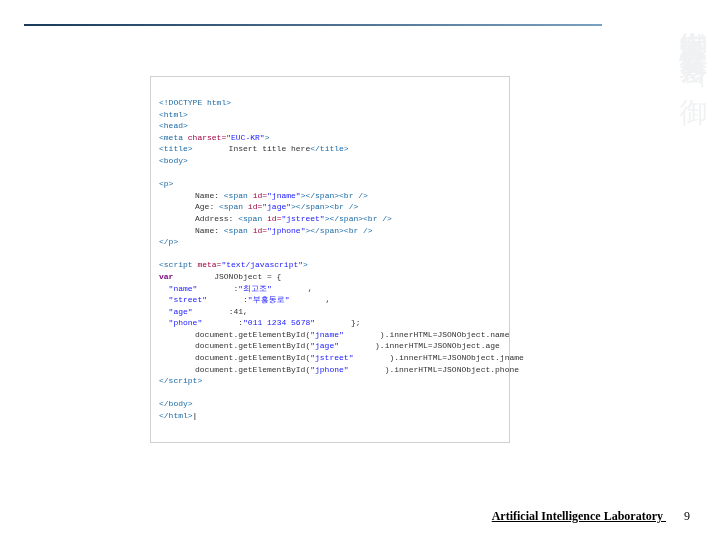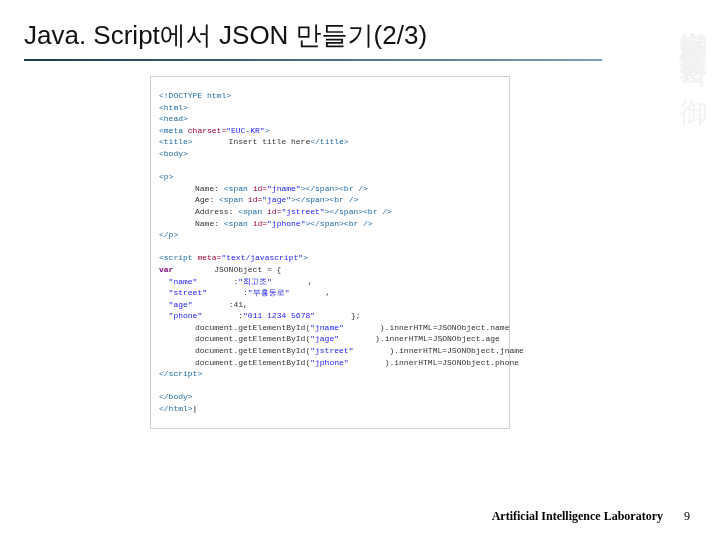--- a/index.html
+++ b/index.html
@@ -56,54 +56,54 @@
   .code-panel {
     position: absolute;
     top: 76px;
     left: 150px;
     width: 360px;
     background: #fff;
     border: 1px solid #d0d0d0;
     font-family: "Consolas", "Courier New", monospace;
     font-size: 8px;
     line-height: 1.45;
-    padding: 13px 8px;
+    padding: 20px 8px;
     color: #444;
   }
   .tag { color: #1a6aa6; }
   .attr { color: #a00040; }
   .str { color: #1a1aff; }
   .text-plain { color: #333; margin-left: 36px; }
   .keyword { color: #7a007a; font-weight: bold; }
   .caret { color: #000; }
   .footer {
     position: absolute;
     bottom: 16px;
     right: 30px;
     font-size: 12px;
     font-family: "Times New Roman", serif;
     font-weight: 700;
     color: #000;
+    text-decoration: underline;
   }
   .page-num {
     display: inline-block;
     margin-left: 18px;
     font-weight: 400;
   }
 </style>
 </head>
 <body>
 
 <div class="bg-texture">世崇宗御 蒼姪 雙性 珍蒼 치 御</div>
 <div class="bg-texture2">典 御 珍</div>
 
 <div class="slide">
 
   <div class="title-wrap">
-    <div class="title">Java. Script에서 JSON 만들기(2/3)</div>
     <div class="title-underline"></div>
   </div>
 
   <div class="code-panel">
     <div><span class="tag">&lt;!DOCTYPE html&gt;</span></div>
     <div><span class="tag">&lt;html&gt;</span></div>
     <div><span class="tag">&lt;head&gt;</span></div>
     <div><span class="tag">&lt;meta </span><span class="attr">charset=</span><span class="str">"EUC-KR"</span><span class="tag">&gt;</span></div>
     <div><span class="tag">&lt;title&gt;</span><span class="text-plain">Insert title here</span><span class="tag">&lt;/title&gt;</span></div>
     <div><span class="tag">&lt;body&gt;</span></div>

